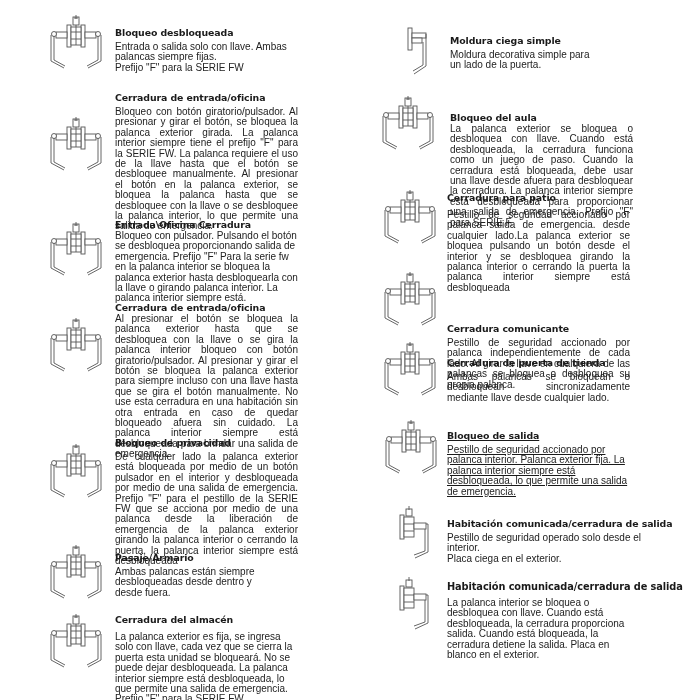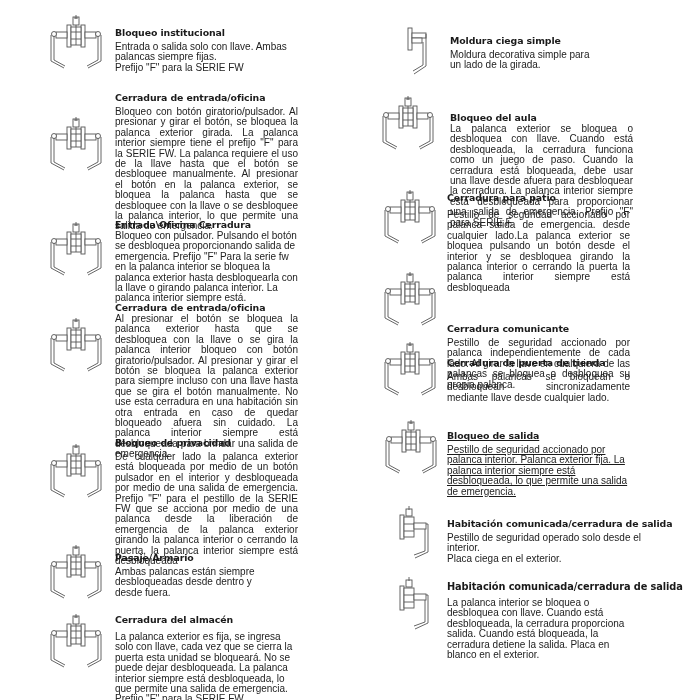--- a/index.html
+++ b/index.html
@@ -64,21 +64,21 @@
   </defs>
 </svg>
 
 <div class="item" style="left:0;top:0;">
   <div class="icon" style="left:46px;top:15px;">
     <svg width="60" height="56" viewBox="0 0 60 56">
         <use href="#dbl-lock"></use>
       </svg>
   </div>
   <div class="text" style="left:115px;top:27px;width:186px;">
-    <div class="title">Bloqueo institucional</div>
+    <div class="title">Bloqueo desbloqueada</div>
     <div class="desc left" style="white-space:pre-line;">Entrada o salida solo con llave. Ambas palancas siempre fijas.
 Prefijo "F" para la SERIE FW</div>
   </div>
 </div>
 
 <div class="item">
   <div class="icon" style="left:46px;top:117px;">
     <svg width="60" height="56" viewBox="0 0 60 56">
         <use href="#dbl-lock"></use>
       </svg>
@@ -150,21 +150,21 @@
 </div>
 
 <div class="item">
   <div class="icon" style="left:404px;top:24px;">
     <svg width="26" height="52" viewBox="0 0 26 52">
         <use href="#dummy-trim"></use>
       </svg>
   </div>
   <div class="text" style="left:450px;top:35px;width:140px;">
     <div class="title">Moldura ciega simple</div>
-    <div class="desc left">Moldura decorativa simple para un lado de la girada.</div>
+    <div class="desc left">Moldura decorativa simple para un lado de la puerta.</div>
   </div>
 </div>
 
 <div class="item">
   <div class="icon" style="left:378px;top:96px;">
     <svg width="60" height="56" viewBox="0 0 60 56">
         <use href="#dbl-lock"></use>
       </svg>
   </div>
   <div class="text" style="left:450px;top:88px;width:183px;margin-top:24px;">

